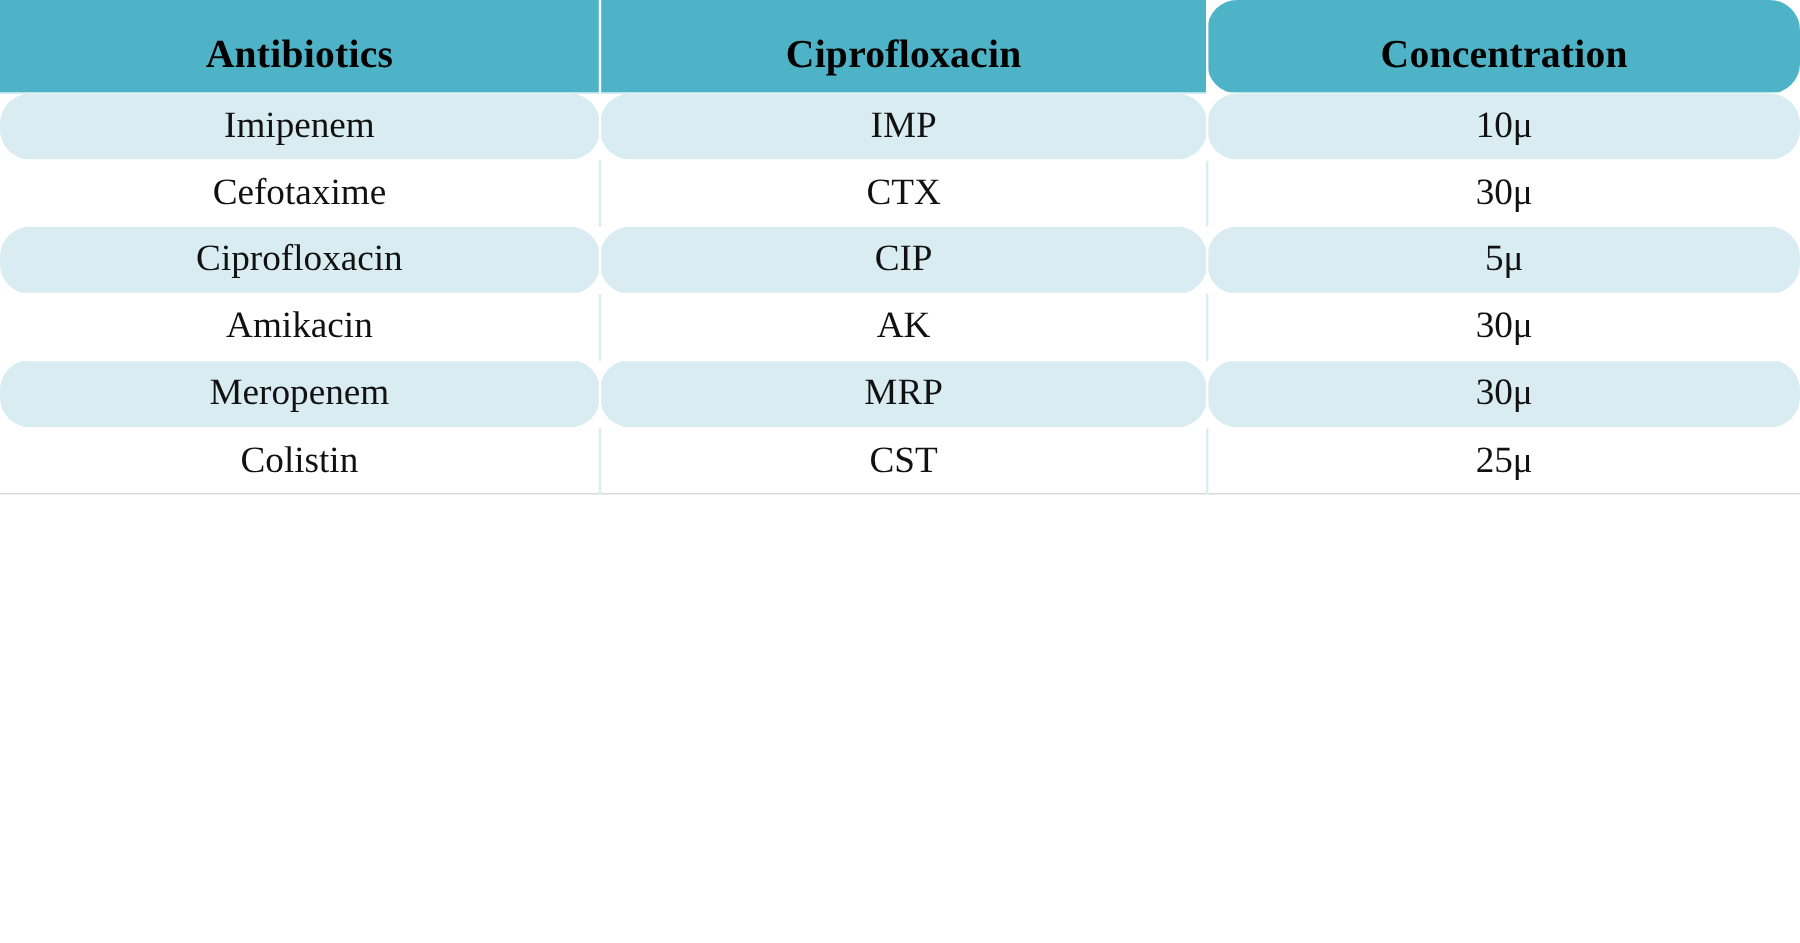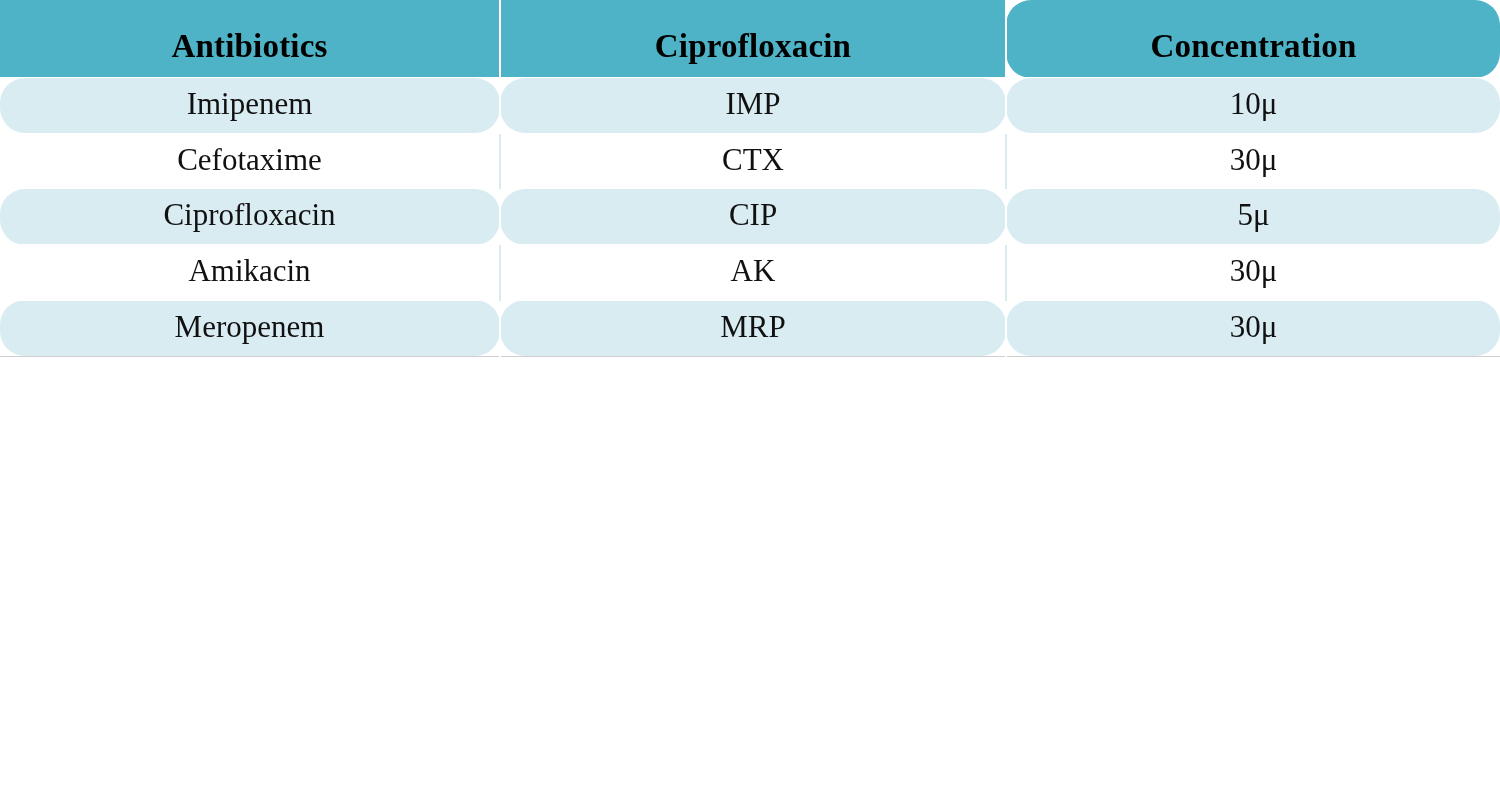--- a/index.html
+++ b/index.html
@@ -99,15 +99,20 @@
       <tr class="plain">
         <td class="cell-multiline">Amikacin</td>
         <td>AK</td>
         <td>30μ</td>
       </tr>
       <tr class="shade">
         <td class="cell-multiline">Meropenem</td>
         <td>MRP</td>
         <td>30μ</td>
       </tr>
+      <tr class="plain">
+        <td class="cell-multiline">Colistin</td>
+        <td>CST</td>
+        <td>25μ</td>
+      </tr>
     </tbody>
   </table>
 </div>
 
 </body></html>

